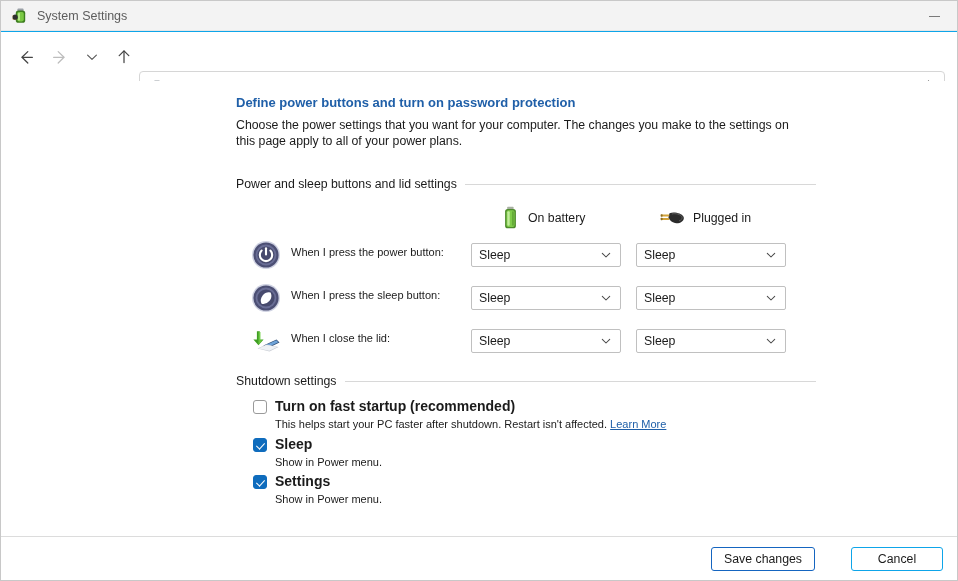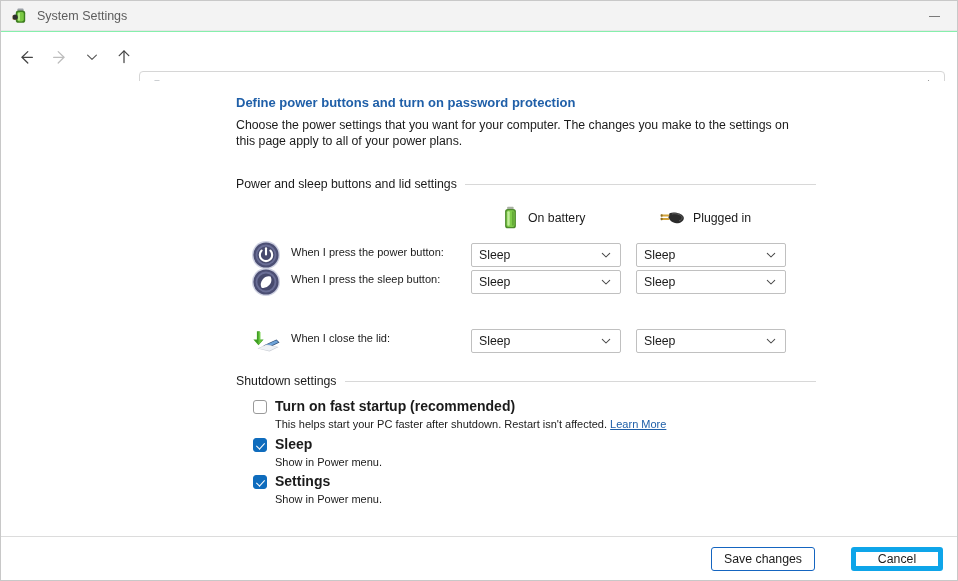--- a/index.html
+++ b/index.html
@@ -14,21 +14,21 @@
     background: #ffffff;
     font-family: "Liberation Sans", sans-serif;
     font-size: 12px;
     color: #1b1b1b;
     -webkit-font-smoothing: antialiased;
   }
   .window {
     position: relative;
     width: 958px;
     height: 581px;
-    background: #86efac;
+    background: #0ea5e9;
     border: 1px solid #c8c8c8;
     box-sizing: border-box;
     overflow: hidden;
   }
 
   
   .titlebar {
     position: absolute;
     left: 0; top: 0;
     width: 100%;
@@ -228,21 +228,21 @@
 
   
   .row {
     position: absolute;
     left: 235px;
     width: 580px;
     height: 36px;
     display: block;
   }
   #row-0 { top: 157px; }
-  #row-1 { top: 184px; }
+  #row-1 { top: 200px; }
   #row-2 { top: 243px; }
 
   .row-icon {
     position: absolute;
     left: 15px;
     top: 2px;
     width: 30px;
     height: 30px;
     display: block;
   }
@@ -376,21 +376,21 @@
     align-items: center;
     justify-content: center;
     white-space: nowrap;
     cursor: default;
   }
   .btn.primary {
     border: 1.5px solid #1565c0;
     margin-right: 10px;
   }
   .btn.secondary {
-    border: 5px solid #0ea5e9;
+    border: 1px solid #0ea5e9;
     margin-right: 16px;
   }
 </style>
 </head>
 <body>
 
 <div class="window">
 
   <div class="titlebar">
     <svg class="titlebar-icon" viewBox="0 0 18 18">

